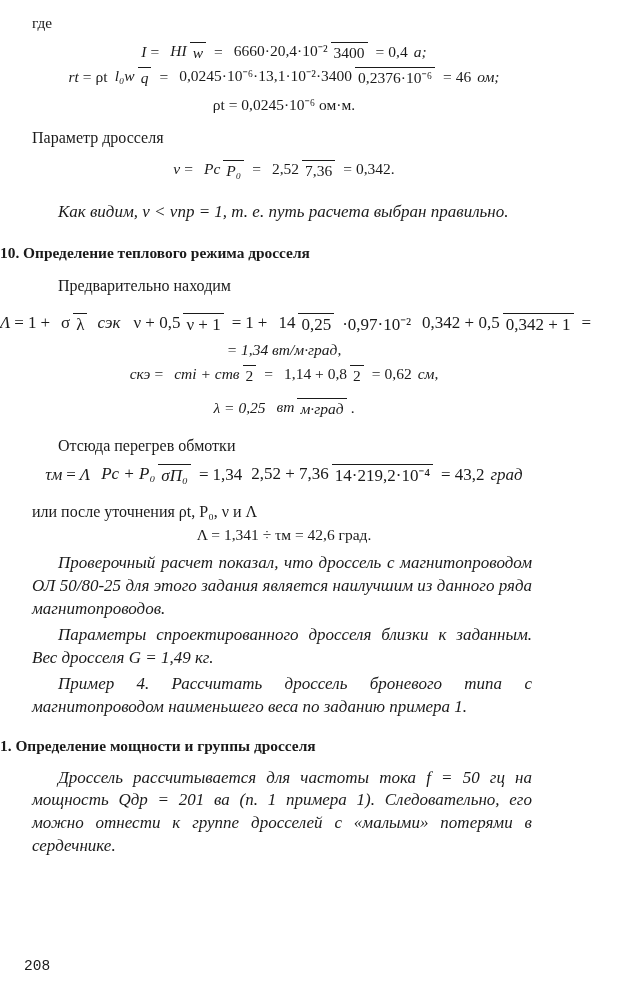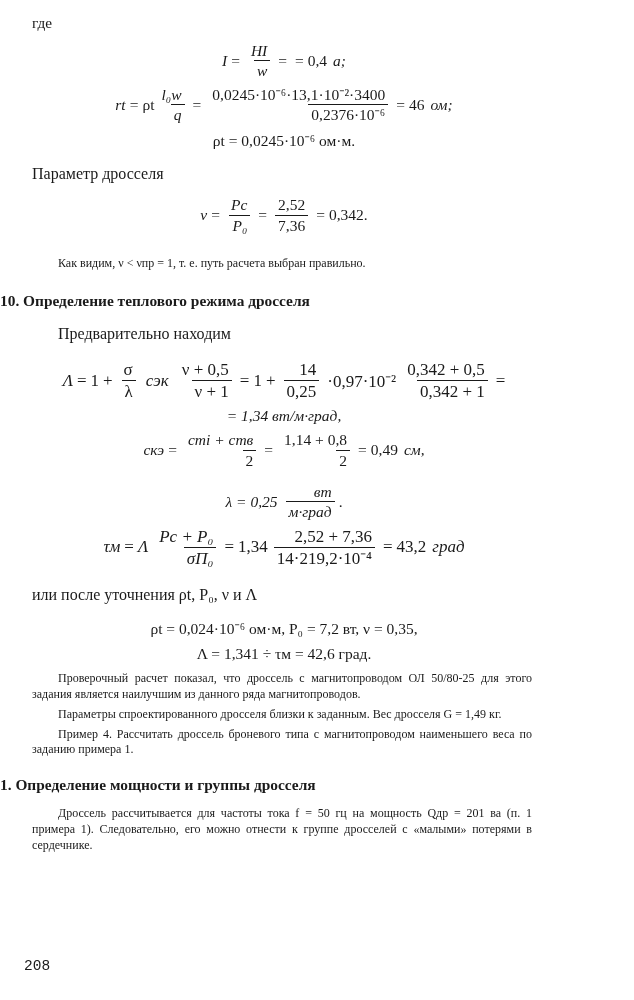--- a/index.html
+++ b/index.html
@@ -16,24 +16,25 @@
     overflow: hidden;
   }
   .page {
     width: 568px;
     height: 1000px;
     position: relative;
     padding: 0;
     box-sizing: border-box;
   }
   .body-text {
-    font-size: 12px;
+    font-size: 17px;
     line-height: 1.33;
     text-align: justify;
     margin: 0;
+    font-style: italic;
   }
 
   .line-where {
     padding: 14px 0 4px 32px;
     font-size: 15.3px;
   }
 
   .formula-block {
     text-align: center;
     margin: 6px 0;
@@ -42,22 +43,21 @@
   .fml {
     display: inline-flex;
     align-items: center;
     justify-content: center;
     font-size: 15.5px;
     white-space: nowrap;
   }
   .it { font-style: italic; }
   .frac {
     display: inline-flex;
-    flex-direction: column;
-    align-items: flex-end;
+    align-items: flex-start;
     vertical-align: middle;
     margin: 0 4px;
     line-height: 1.12;
   }
   .frac .num { padding: 0 3px 1px 3px; }
   .frac .den { padding: 1px 3px 0 3px; border-top: 1.1px solid #1a1a1a; }
   .op { margin: 0 4px; }
   .unit { font-style: italic; margin-left: 6px; }
 
   .heading {
@@ -88,20 +88,24 @@
 
   <div class="formula-block">
     <span class="fml">
       <span class="it">I</span>
       <span class="op">=</span>
       <span class="frac">
         <span class="num it">HI</span>
         <span class="den it">w</span>
       </span>
       <span class="op">=</span>
+      <span class="frac">
+        <span class="num">6660·20,4·10⁻²</span>
+        <span class="den">3400</span>
+      </span>
       <span class="op">=</span>
       <span>0,4</span>
       <span class="unit">а;</span>
     </span>
   </div>
 
   <div class="formula-block">
     <span class="fml">
       <span class="it">rt</span>
       <span class="op">=</span>
@@ -193,36 +197,37 @@
       <span class="frac">
         <span class="num it">cті + cтв</span>
         <span class="den">2</span>
       </span>
       <span class="op">=</span>
       <span class="frac">
         <span class="num">1,14 + 0,8</span>
         <span class="den">2</span>
       </span>
       <span class="op">=</span>
-      <span>0,49</span>
+      <span>0,62</span>
       <span class="unit">см,</span>
     </span>
   </div>
 
   <div class="formula-block" style="margin-top:14px;">
     <span class="fml">
       <span class="it">λ  =  0,25</span>
       <span class="frac it" style="margin-left:8px;">
         <span class="num">вт</span>
         <span class="den">м·град</span>
       </span>
       <span>.</span>
     </span>
   </div>
 
+  <div class="sectiontext" style="text-indent:26px;padding-top:14px;">Отсюда перегрев обмотки</div>
 
   <div class="formula-block" style="">
     <span class="fml big">
       <span class="it">τм</span>
       <span class="op">=</span>
       <span class="it">Λ</span>
       <span class="frac" style="margin-left:8px;">
         <span class="num it">Pс + P₀</span>
         <span class="den it">σП₀</span>
       </span>
@@ -233,23 +238,20 @@
         <span class="den">14·219,2·10⁻⁴</span>
       </span>
       <span class="op">=</span>
       <span>43,2</span>
       <span class="unit">град</span>
     </span>
   </div>
 
   <div class="sectiontext" style="padding-top:12px;">или после уточнения ρt, P₀, ν и Λ</div>
 
-  <div class="formula-block" style="margin-top:10px;">
-    <span class="fml">ρt = 0,024·10⁻⁶ ом·м,   P₀ = 7,2 вт,   ν = 0,35,</span>
-  </div>
   <div class="formula-block" style="margin-top:2px;">
     <span class="fml">Λ = 1,341 ÷ τм = 42,6 град.</span>
   </div>
 
   <div class="para para-indent body-text">Проверочный расчет показал, что дроссель с магнитопроводом ОЛ 50/80-25 для этого задания является наилучшим из данного ряда магнитопроводов.</div>
   <div class="para para-indent body-text">Параметры спроектированного дросселя близки к заданным. Вес дросселя G = 1,49 кг.</div>
   <div class="para para-indent body-text">Пример 4. Рассчитать дроссель броневого типа с магнитопроводом наименьшего веса по заданию примера 1.</div>
 
   <div class="heading" style="margin:16px 0 10px 0;">1. Определение мощности и группы дросселя</div>
 

